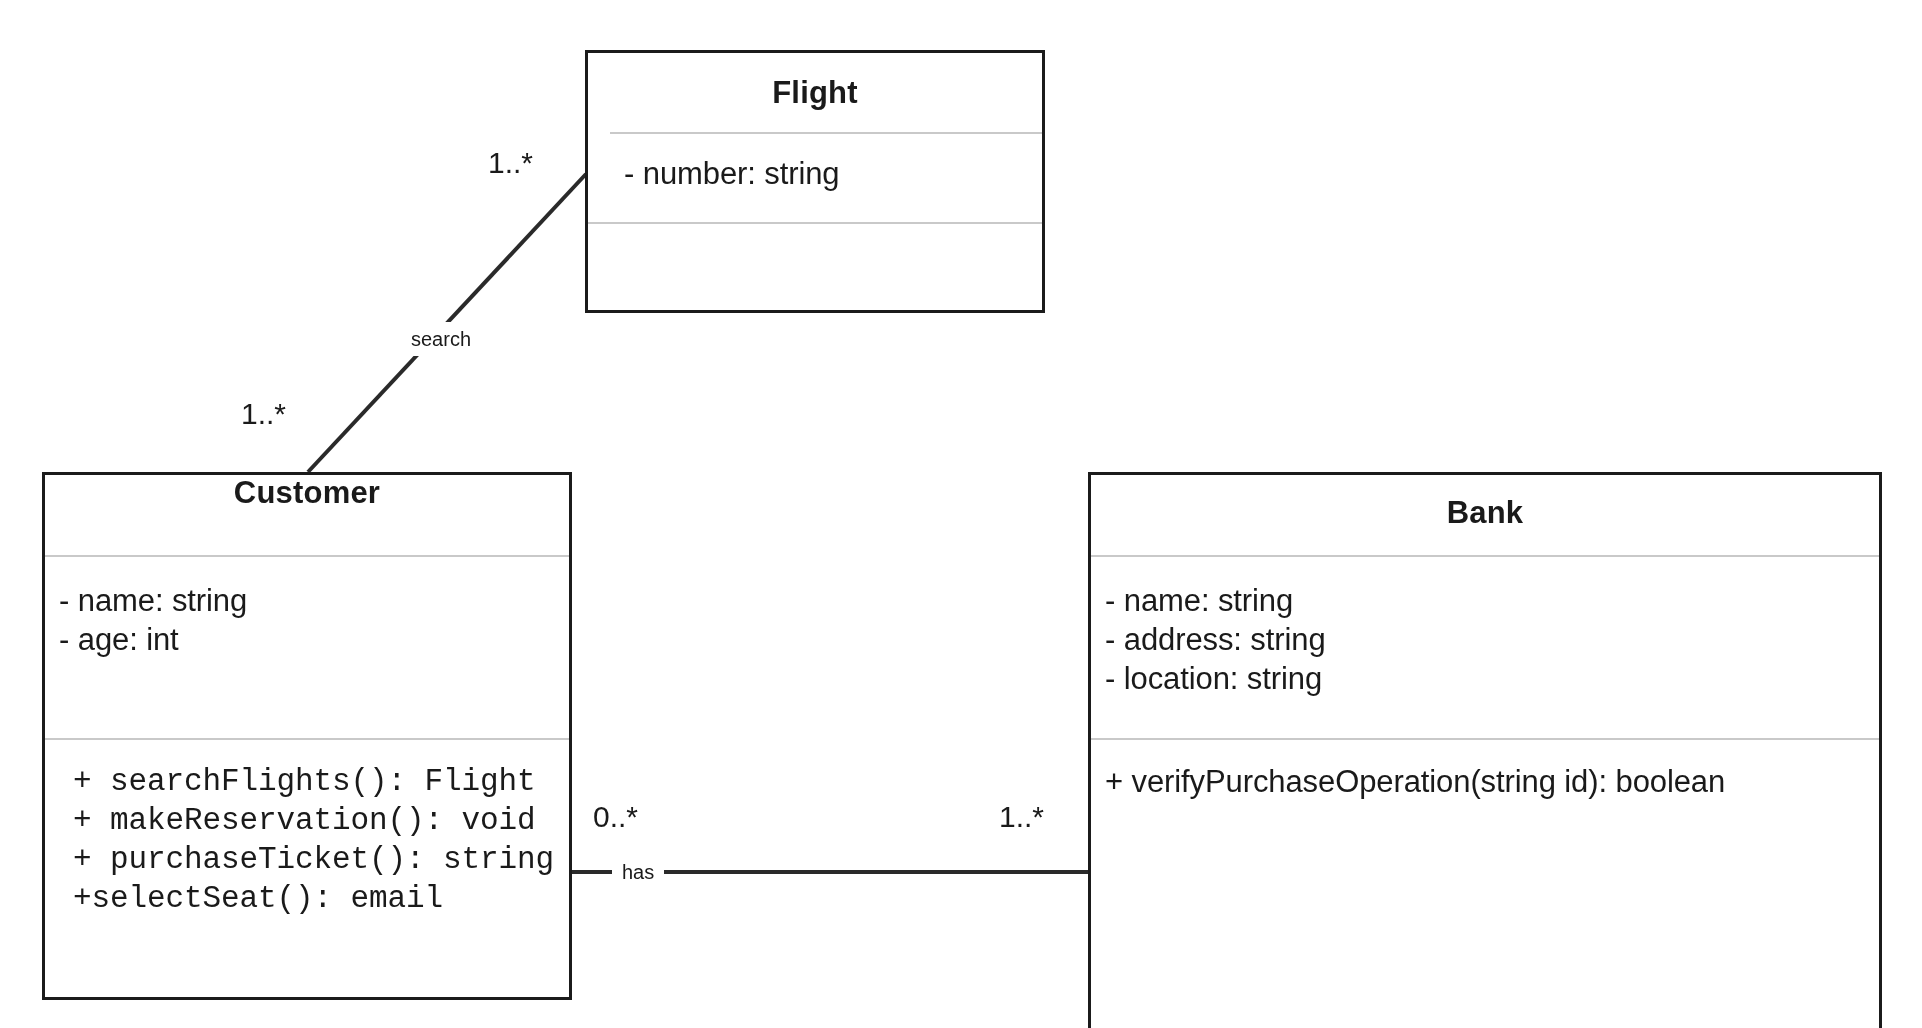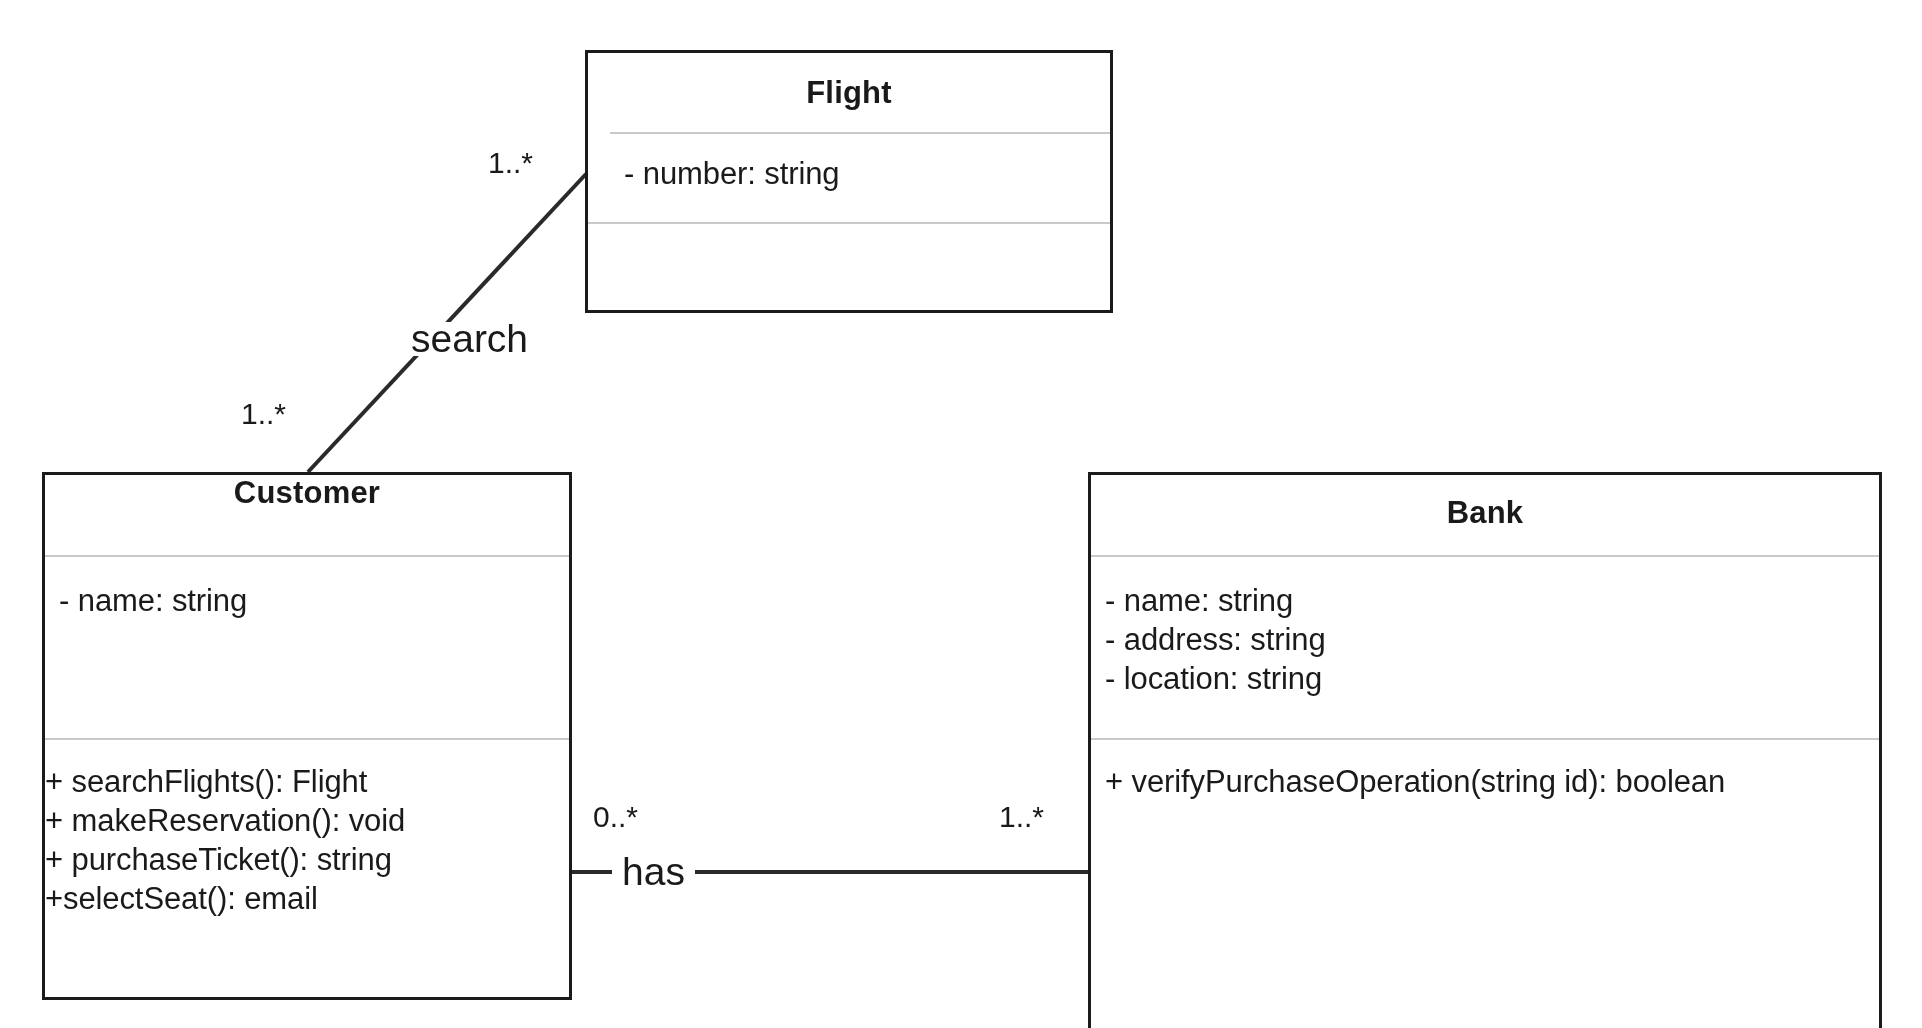--- a/index.html
+++ b/index.html
@@ -47,32 +47,32 @@
     padding: 0;
   }
   .uml-member {
     font-size: 31px;
     line-height: 39px;
     white-space: nowrap;
     letter-spacing: -0.1px;
   }
 
   
-  #class-flight { left: 585px; top: 50px; width: 528px; height: 263px; }
+  #class-flight { left: 585px; top: 50px; width: 460px; height: 263px; }
   #class-flight .c-title { height: 79px; }
   #class-flight .uml-title { padding-top: 22px; }
   #class-flight .c-attrs { height: 90px; padding: 20px 0 0 14px; margin-left: 22px; }
   #class-flight .c-ops   { height: 88px; padding: 14px 0 0 14px; }
 
   
   #class-customer { left: 42px; top: 472px; width: 530px; height: 528px; }
   #class-customer .c-title { height: 80px; }
   #class-customer .uml-title { }
   #class-customer .c-attrs { height: 183px; padding: 24px 0 0 14px; }
-  #class-customer .c-ops   { height: 259px; padding: 22px 0 0 0; }
+  #class-customer .c-ops   { height: 259px; padding: 22px 0 0 28px; font-family: Liberation Mono, monospace; }
 
   
   #class-bank { left: 1088px; top: 472px; width: 794px; height: 605px; }
   #class-bank .c-title { height: 80px; }
   #class-bank .uml-title { padding-top: 20px; }
   #class-bank .c-attrs { height: 183px; padding: 24px 0 0 14px; }
   #class-bank .c-ops   { height: 264px; padding: 22px 0 4px 14px; }
 
   
   #assoc-layer {
@@ -81,21 +81,21 @@
     width: 1922px;
     height: 1028px;
     z-index: 2;
     pointer-events: none;
   }
   .assoc-line { stroke: #2a2a2a; fill: none; }
 
   
   .assoc-label {
     position: absolute;
-    font-size: 39px;
+    font-size: 20px;
     line-height: 34px;
     white-space: nowrap;
     background: #ffffff;
     z-index: 6;
   }
   .mult {
     position: absolute;
     font-size: 30px;
     line-height: 34px;
     white-space: nowrap;
@@ -133,20 +133,21 @@
     </div>
   </div>
 
   <div class="uml-class" id="class-customer">
     <div class="uml-compartment c-title">
       <div class="uml-title">Customer</div>
     </div>
     <div class="uml-compartment c-attrs">
       <ul class="uml-member-list">
         <li class="uml-member">- name: string</li>
+        <li class="uml-member">- age: int</li>
       </ul>
     </div>
     <div class="uml-compartment c-ops">
       <ul class="uml-member-list">
         <li class="uml-member">+ searchFlights(): Flight</li>
         <li class="uml-member">+ makeReservation(): void</li>
         <li class="uml-member">+ purchaseTicket(): string</li>
         <li class="uml-member">+selectSeat(): email</li>
       </ul>
     </div>

